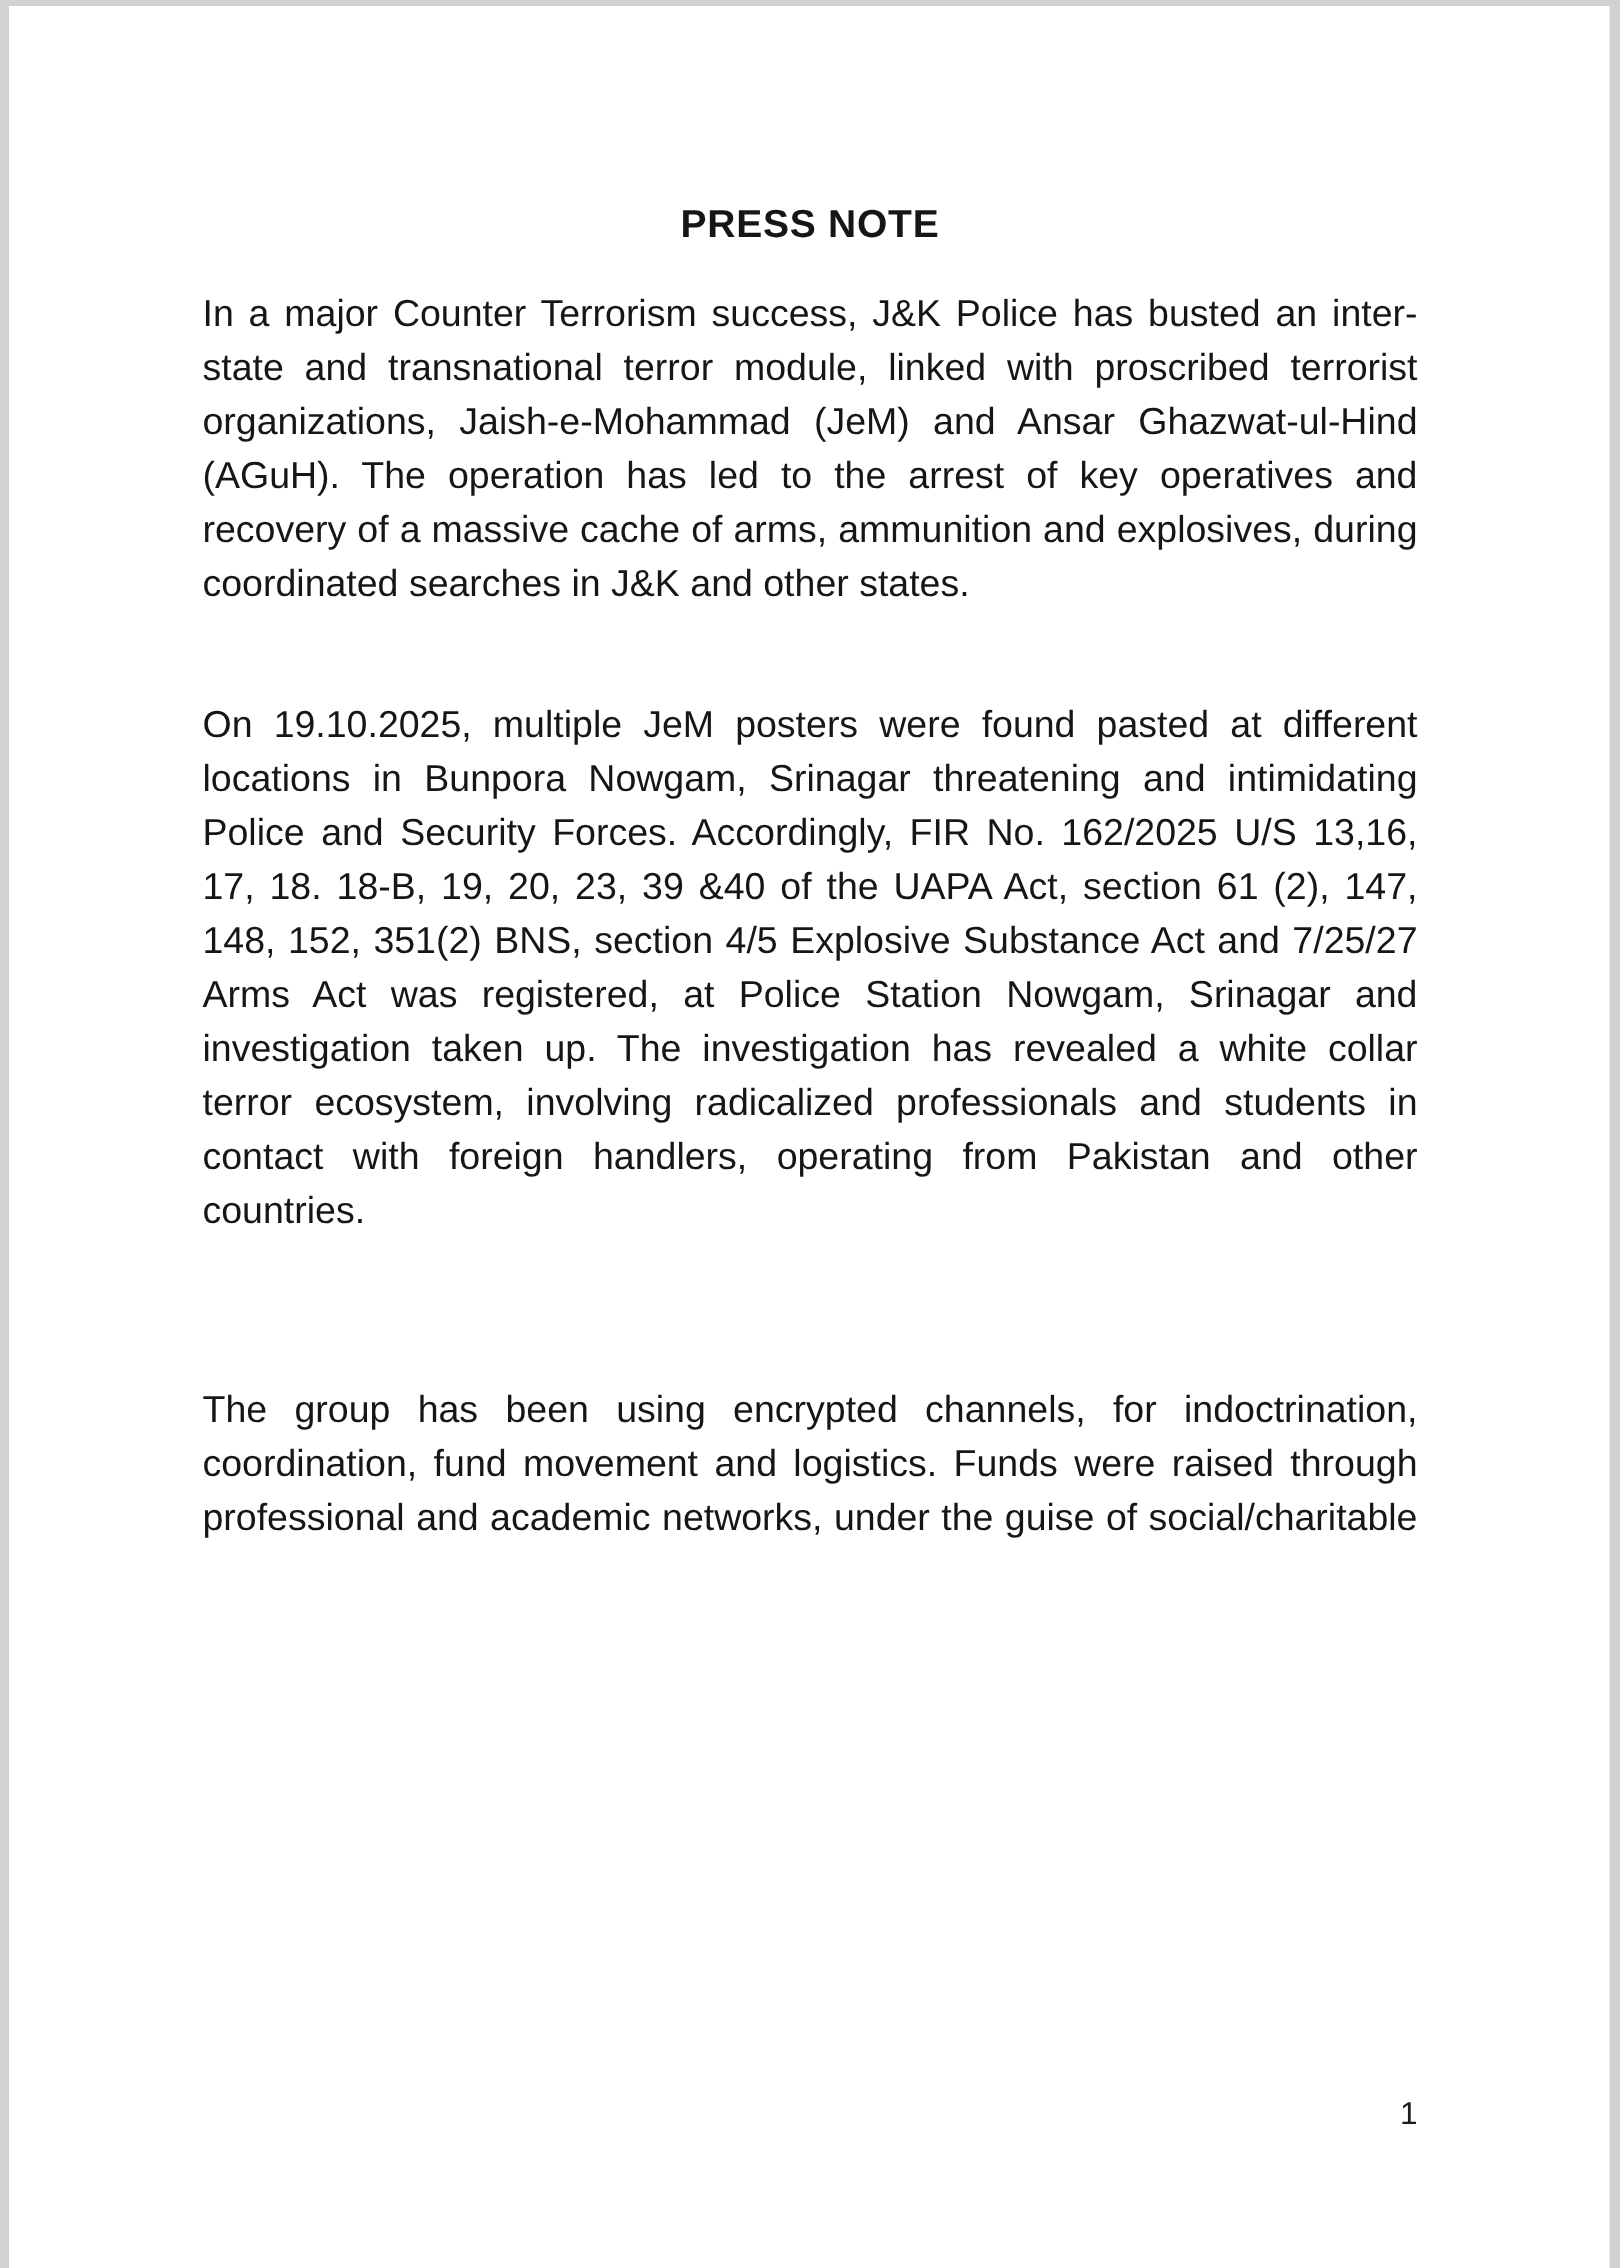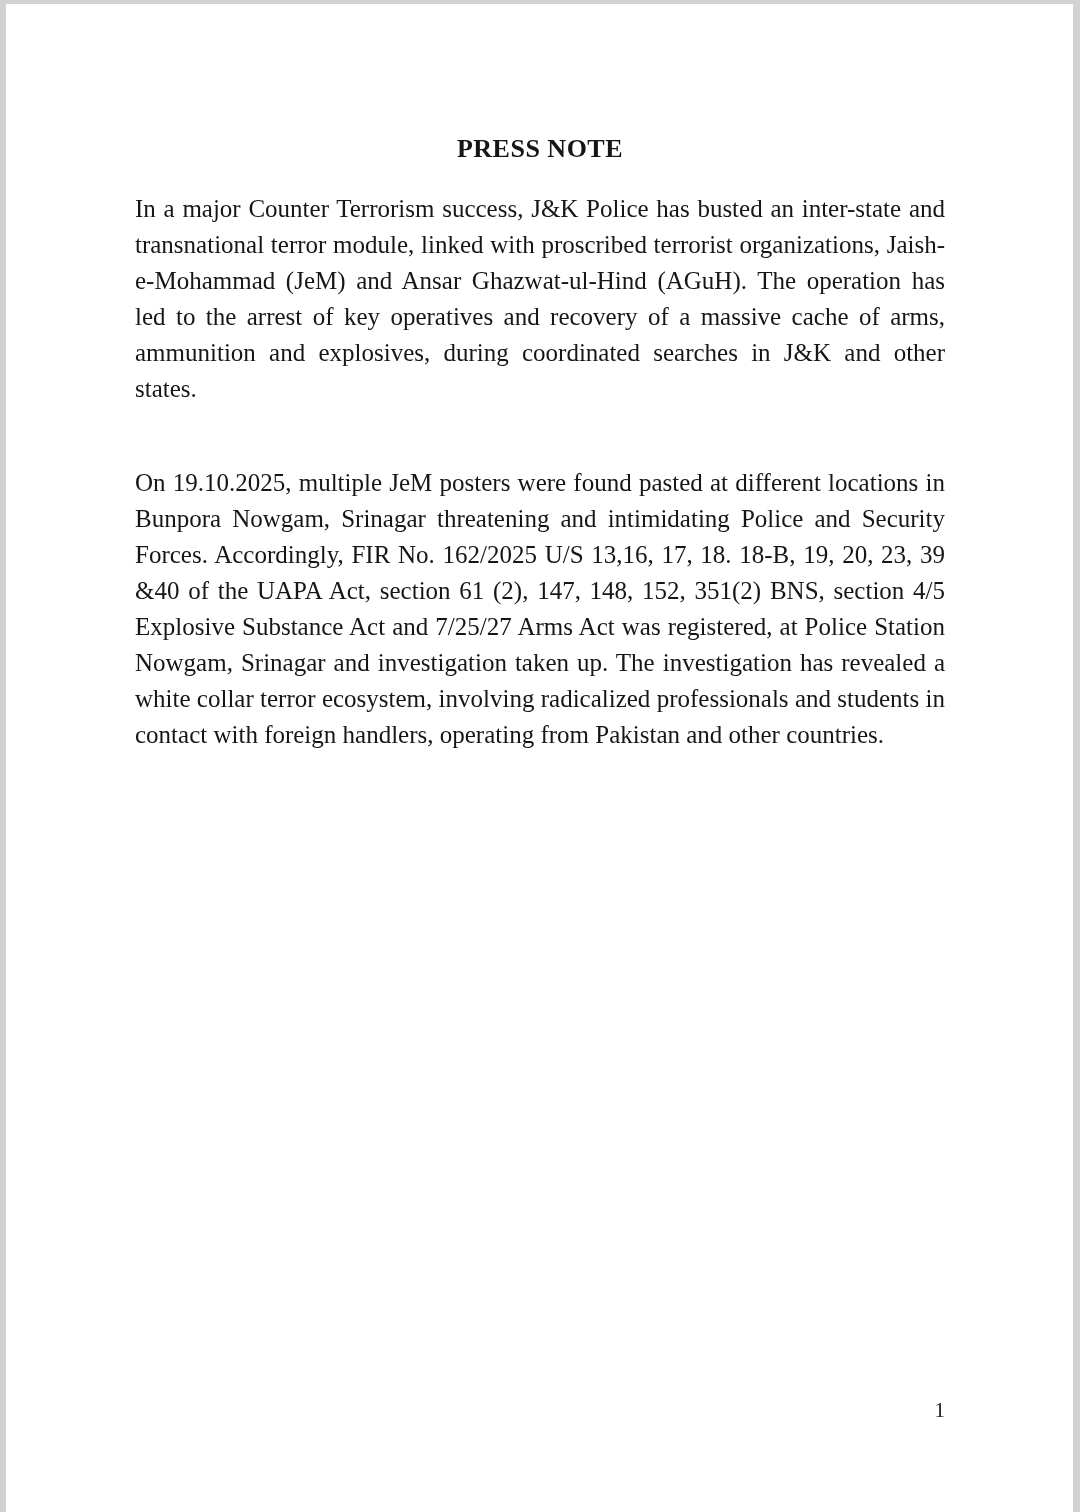--- a/index.html
+++ b/index.html
@@ -5,21 +5,21 @@
   html, body {
     margin: 0;
     padding: 0;
   }
   .screen {
     position: relative;
     width: 1080px;
     height: 1512px;
     background: #d2d2d4;
     overflow: hidden;
-    font-family: Liberation Serif, serif;
+    font-family: Liberation Sans, sans-serif;
   }
   .page {
     position: absolute;
     left: 6px;
     top: 4px;
     right: 7px;
     bottom: 0;
     background: #ffffff;
     color: #161616;
   }
@@ -55,16 +55,17 @@
 </style>
 </head>
 <body>
 
 <div class="screen">
   <div class="page">
     <div class="content">
       <h1 class="doc-title">PRESS NOTE</h1>
       <p class="para para-1">In a major Counter Terrorism success, J&amp;K Police has busted an inter-state and transnational terror module, linked with proscribed terrorist organizations, Jaish-e-Mohammad (JeM) and Ansar Ghazwat-ul-Hind (AGuH). The operation has led to the arrest of key operatives and recovery of a massive cache of arms, ammunition and explosives, during coordinated searches in J&amp;K and other states.</p>
       <p class="para para-2">On 19.10.2025, multiple JeM posters were found pasted at different locations in Bunpora Nowgam, Srinagar threatening and intimidating Police and Security Forces. Accordingly, FIR No. 162/2025 U/S 13,16, 17, 18. 18-B, 19, 20, 23, 39 &amp;40 of the UAPA Act, section 61 (2), 147, 148, 152, 351(2) BNS, section 4/5 Explosive Substance Act and 7/25/27 Arms Act was registered, at Police Station Nowgam, Srinagar and investigation taken up. The investigation has revealed a white collar terror ecosystem, involving radicalized professionals and students in contact with foreign handlers, operating from Pakistan and other countries.</p>
+      <p class="para para-3">The group has been using encrypted channels, for indoctrination, coordination, fund movement and logistics. Funds were raised through professional and academic networks, under the guise of social/charitable</p>
     </div>
     <div class="page-number">1</div>
   </div>
 </div>
 
 </body></html>

